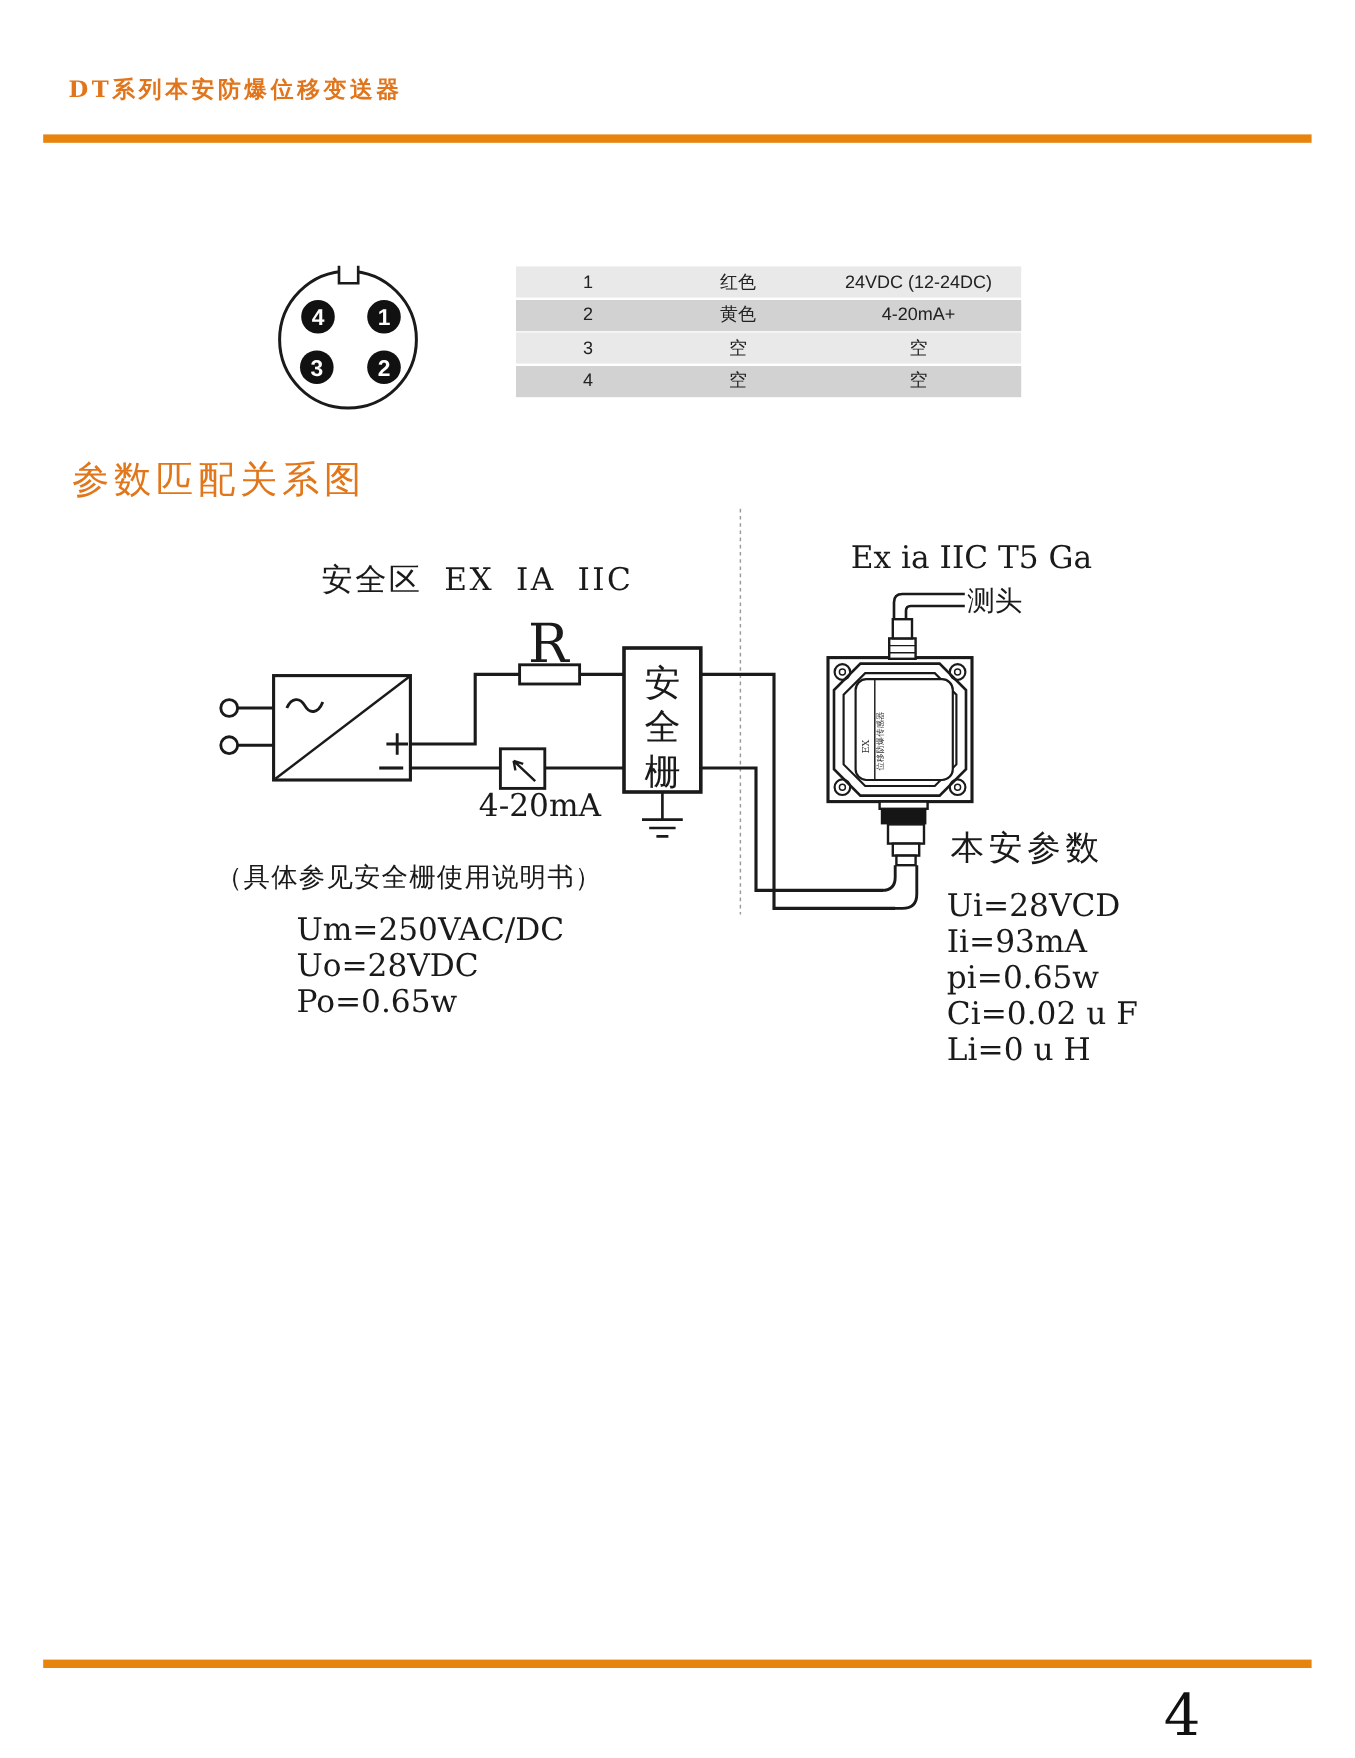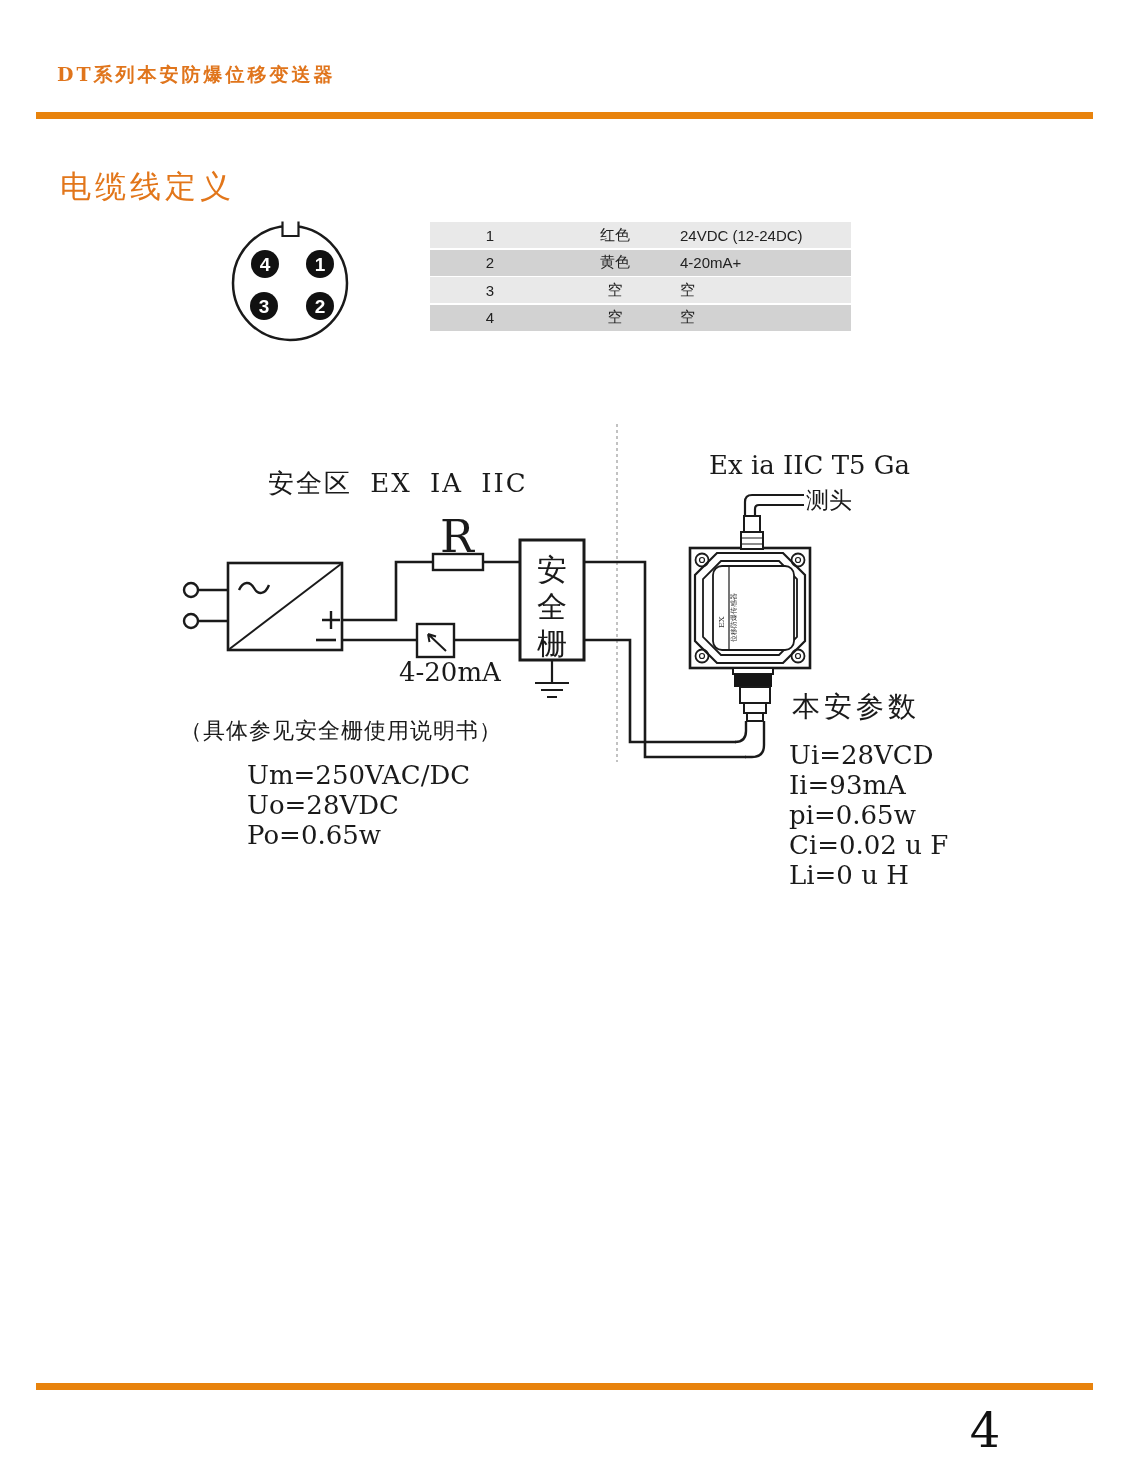--- a/index.html
+++ b/index.html
@@ -11,21 +11,21 @@
                 color:#E0751C;letter-spacing:3px;}
   .sec-title{position:absolute;left:60px;font-size:31px;color:#E2761A;letter-spacing:4px;}
   
   .wire-table{position:absolute;left:430px;top:222px;width:421px;}
   .wire-row{display:flex;height:26px;margin-bottom:1.5px;align-items:center;
             font-family:"Liberation Sans", sans-serif;font-size:15px;color:#222;}
   .wire-row.light{background:#E9E9E9;}
   .wire-row.dark{background:#D2D2D2;}
   .wt-c1{width:120px;text-align:center;}
   .wt-c2{width:130px;text-align:center;}
-  .wt-c3{width:171px;}
+  .wt-c3{width:171px;text-align:center;}
   
   .dlabel{position:absolute;color:#1a1a1a;white-space:nowrap;}
   .safe-zone{left:268px;top:466px;font-size:26px;letter-spacing:2px;word-spacing:8px;}
   .ex-rating{left:697px;top:450px;font-size:26px;margin-left:12px;}
   .probe{left:806px;top:485px;font-size:23px;text-align:right;}
   .r-label{left:440px;top:510px;font-size:45px;}
   .meter-label{left:386px;top:657px;font-size:26px;margin-left:13px;}
   .barrier-text{position:absolute;left:536px;top:551px;width:32px;text-align:center;
                 font-size:30px;line-height:37px;}
   .note{left:180px;top:716px;font-size:22px;letter-spacing:1px;}
@@ -40,21 +40,20 @@
   svg text.dev-txt{font-family:"DejaVu Serif", serif;fill:#333;}
 </style>
 </head>
 <body>
 
 <div class="page">
 
   <div class="header-title">DT系列本安防爆位移变送器</div>
   <div class="rule" style="top:112px;"></div>
 
-  <div class="sec-title" style="top:166px;">电缆线定义</div>
 
   <div class="wire-table">
     <div class="wire-row light">
       <div class="wt-c1">1</div>
       <div class="wt-c2">红色</div>
       <div class="wt-c3">24VDC (12-24DC)</div>
     </div>
     <div class="wire-row dark">
       <div class="wt-c1">2</div>
       <div class="wt-c2">黄色</div>
@@ -65,20 +64,21 @@
       <div class="wt-c2">空</div>
       <div class="wt-c3">空</div>
     </div>
     <div class="wire-row dark">
       <div class="wt-c1">4</div>
       <div class="wt-c2">空</div>
       <div class="wt-c3">空</div>
     </div>
   </div>
 
+  <div class="sec-title" style="top:379px;">参数匹配关系图</div>
 
   <svg class="abs" style="left:0;top:0;" width="1129" height="1465" viewBox="0 0 1129 1465">
     <g fill="none" stroke="#1a1a1a" stroke-width="2.5">
 
       <g>
         <circle cx="290" cy="283" r="57" fill="#ffffff"></circle>
         <rect x="282.5" y="219" width="16" height="16.5" fill="#ffffff" stroke="none"></rect>
         <path d="M 282.5 221.5 V 236 H 298.5 V 221.5" stroke-width="2.2"></path>
         <circle cx="265" cy="264" r="14" fill="#111" stroke="none"></circle>
         <circle cx="320" cy="264" r="14" fill="#111" stroke="none"></circle>

